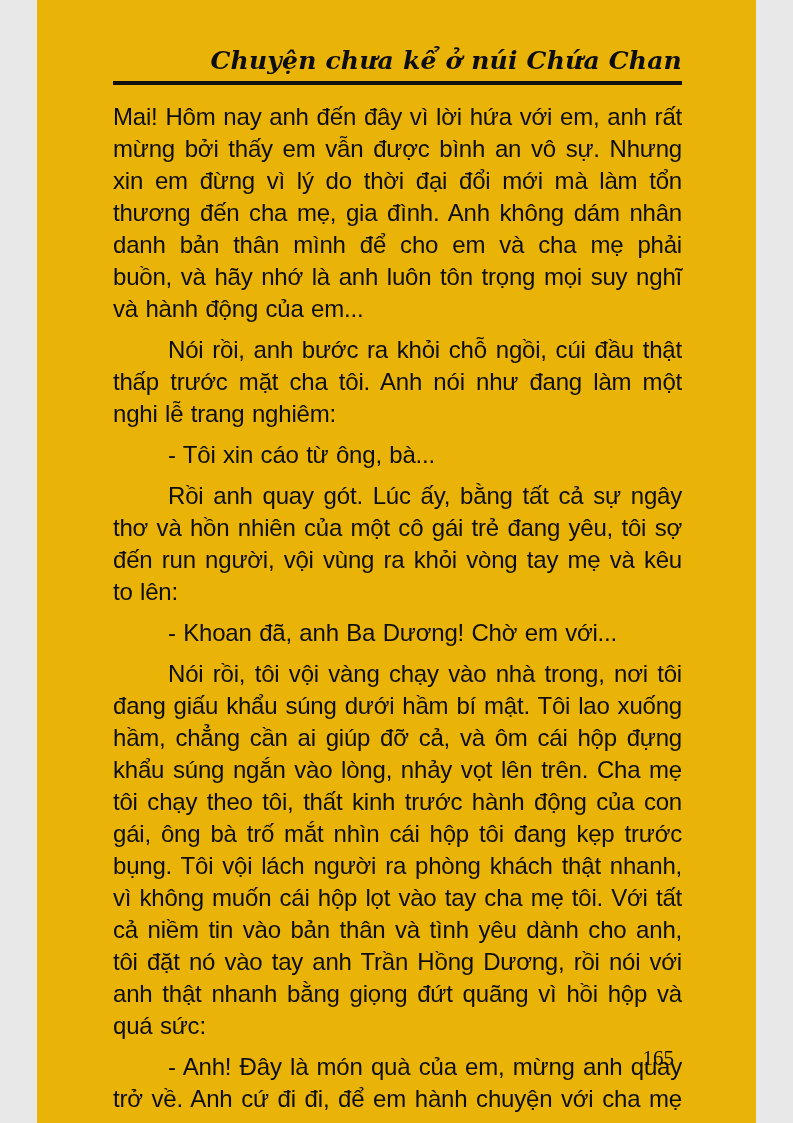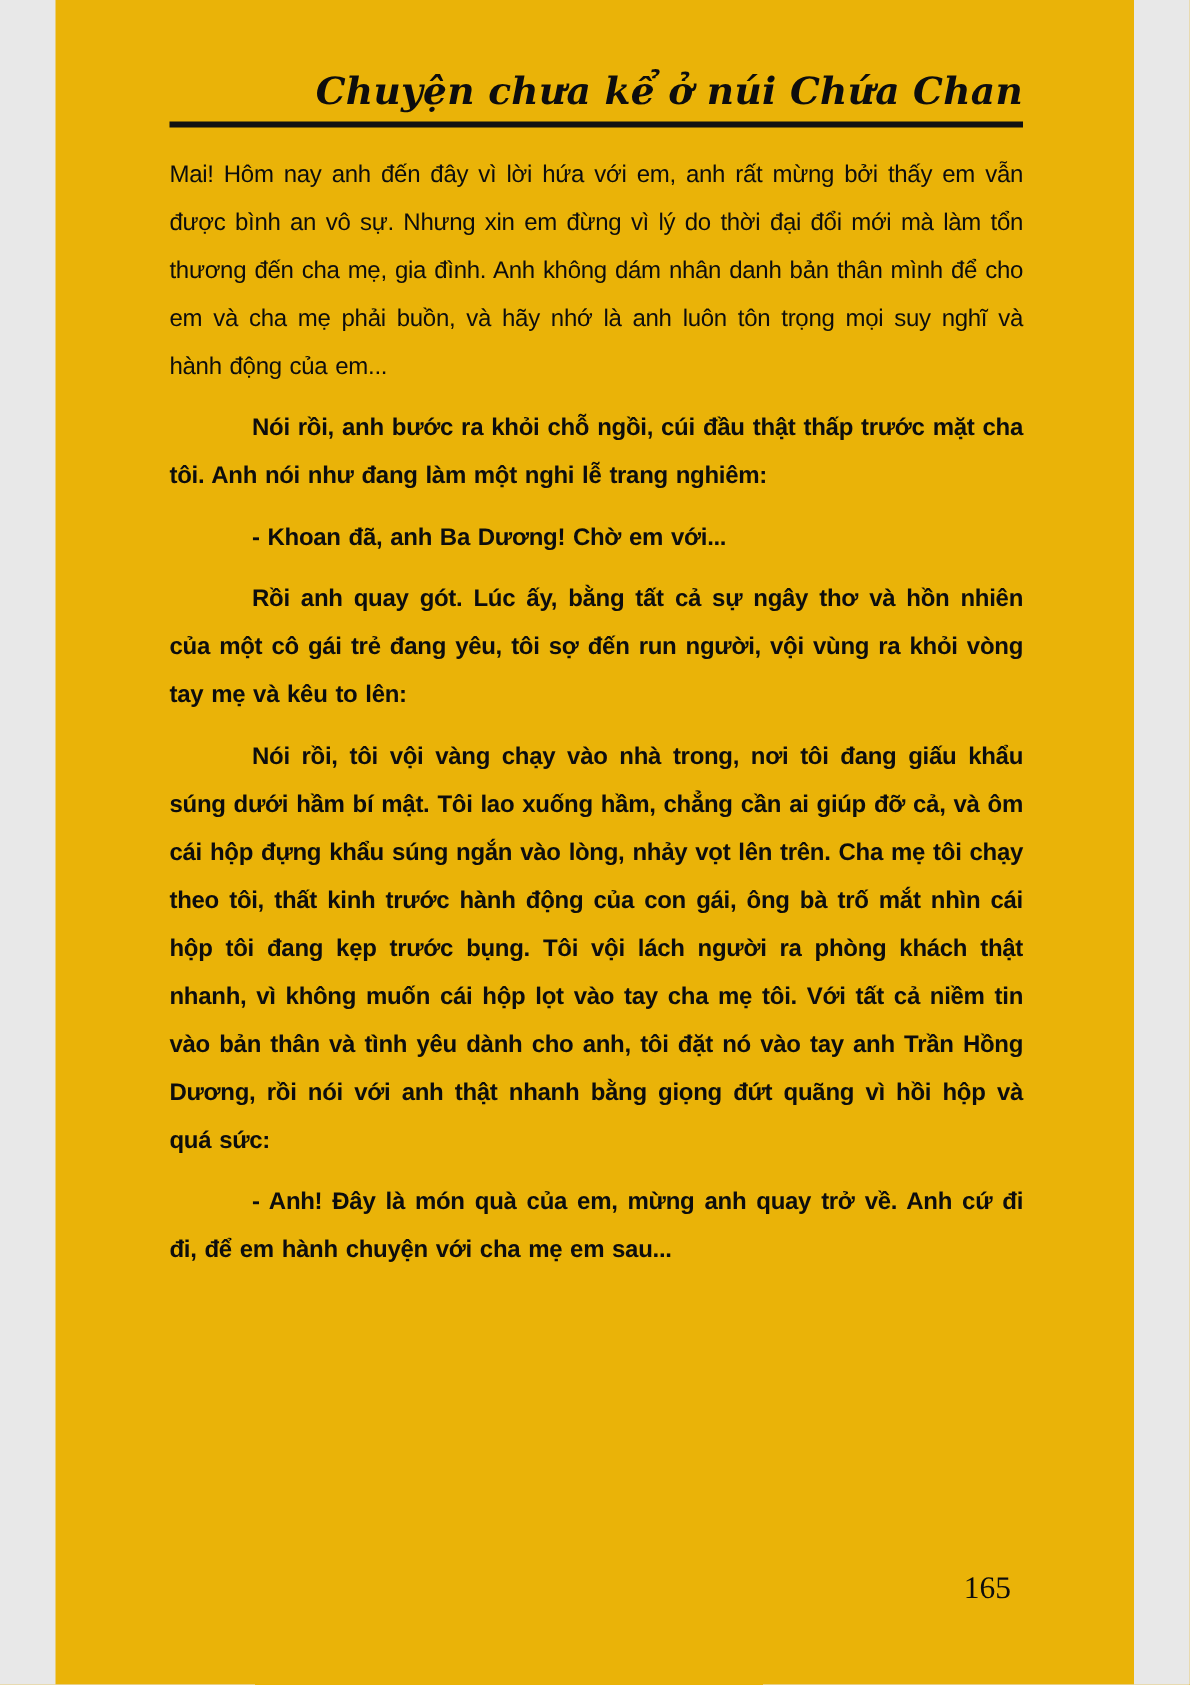--- a/index.html
+++ b/index.html
@@ -33,29 +33,28 @@
     padding-bottom: 6px;
     color: #0d0d0d;
   }
   .header-rule {
     height: 0;
     border-bottom: 4px solid #111111;
     margin-bottom: 16px;
   }
   .body-text p {
     margin: 0 0 9px 0;
-    font-size: 16px;
+    font-size: 24px;
     line-height: 32px;
     text-align: justify;
     letter-spacing: -0.2px;
     word-spacing: 1px;
   }
   .body-text p.indented {
     text-indent: 55px;
-    font-weight: bold;
   }
   .page-number {
     position: absolute;
     right: 82px;
     bottom: 52px;
     font-family: "Liberation Serif", serif;
     font-size: 21px;
     color: #0d0d0d;
   }
 </style>
@@ -65,21 +64,22 @@
 <div class="page">
   <div class="content">
 
     <div class="running-header">Chuyện chưa kể ở núi Chứa Chan</div>
 
     <div class="header-rule"></div>
 
     <div class="body-text">
       <p>Mai! Hôm nay anh đến đây vì lời hứa với em, anh rất mừng bởi thấy em vẫn được bình an vô sự. Nhưng xin em đừng vì lý do thời đại đổi mới mà làm tổn thương đến cha mẹ, gia đình. Anh không dám nhân danh bản thân mình để cho em và cha mẹ phải buồn, và hãy nhớ là anh luôn tôn trọng mọi suy nghĩ và hành động của em...</p>
       <p class="indented">Nói rồi, anh bước ra khỏi chỗ ngồi, cúi đầu thật thấp trước mặt cha tôi. Anh nói như đang làm một nghi lễ trang nghiêm:</p>
+      <p class="indented">- Tôi xin cáo từ ông, bà...</p>
+      <p class="indented">Rồi anh quay gót. Lúc ấy, bằng tất cả sự ngây thơ và hồn nhiên của một cô gái trẻ đang yêu, tôi sợ đến run người, vội vùng ra khỏi vòng tay mẹ và kêu to lên:</p>
       <p class="indented">- Khoan đã, anh Ba Dương! Chờ em với...</p>
-      <p class="indented">Rồi anh quay gót. Lúc ấy, bằng tất cả sự ngây thơ và hồn nhiên của một cô gái trẻ đang yêu, tôi sợ đến run người, vội vùng ra khỏi vòng tay mẹ và kêu to lên:</p>
       <p class="indented">Nói rồi, tôi vội vàng chạy vào nhà trong, nơi tôi đang giấu khẩu súng dưới hầm bí mật. Tôi lao xuống hầm, chẳng cần ai giúp đỡ cả, và ôm cái hộp đựng khẩu súng ngắn vào lòng, nhảy vọt lên trên. Cha mẹ tôi chạy theo tôi, thất kinh trước hành động của con gái, ông bà trố mắt nhìn cái hộp tôi đang kẹp trước bụng. Tôi vội lách người ra phòng khách thật nhanh, vì không muốn cái hộp lọt vào tay cha mẹ tôi. Với tất cả niềm tin vào bản thân và tình yêu dành cho anh, tôi đặt nó vào tay anh Trần Hồng Dương, rồi nói với anh thật nhanh bằng giọng đứt quãng vì hồi hộp và quá sức:</p>
       <p class="indented">- Anh! Đây là món quà của em, mừng anh quay trở về. Anh cứ đi đi, để em hành chuyện với cha mẹ em sau...</p>
     </div>
   </div>
 
   <div class="page-number">165</div>
 </div>
 
 </body></html>

